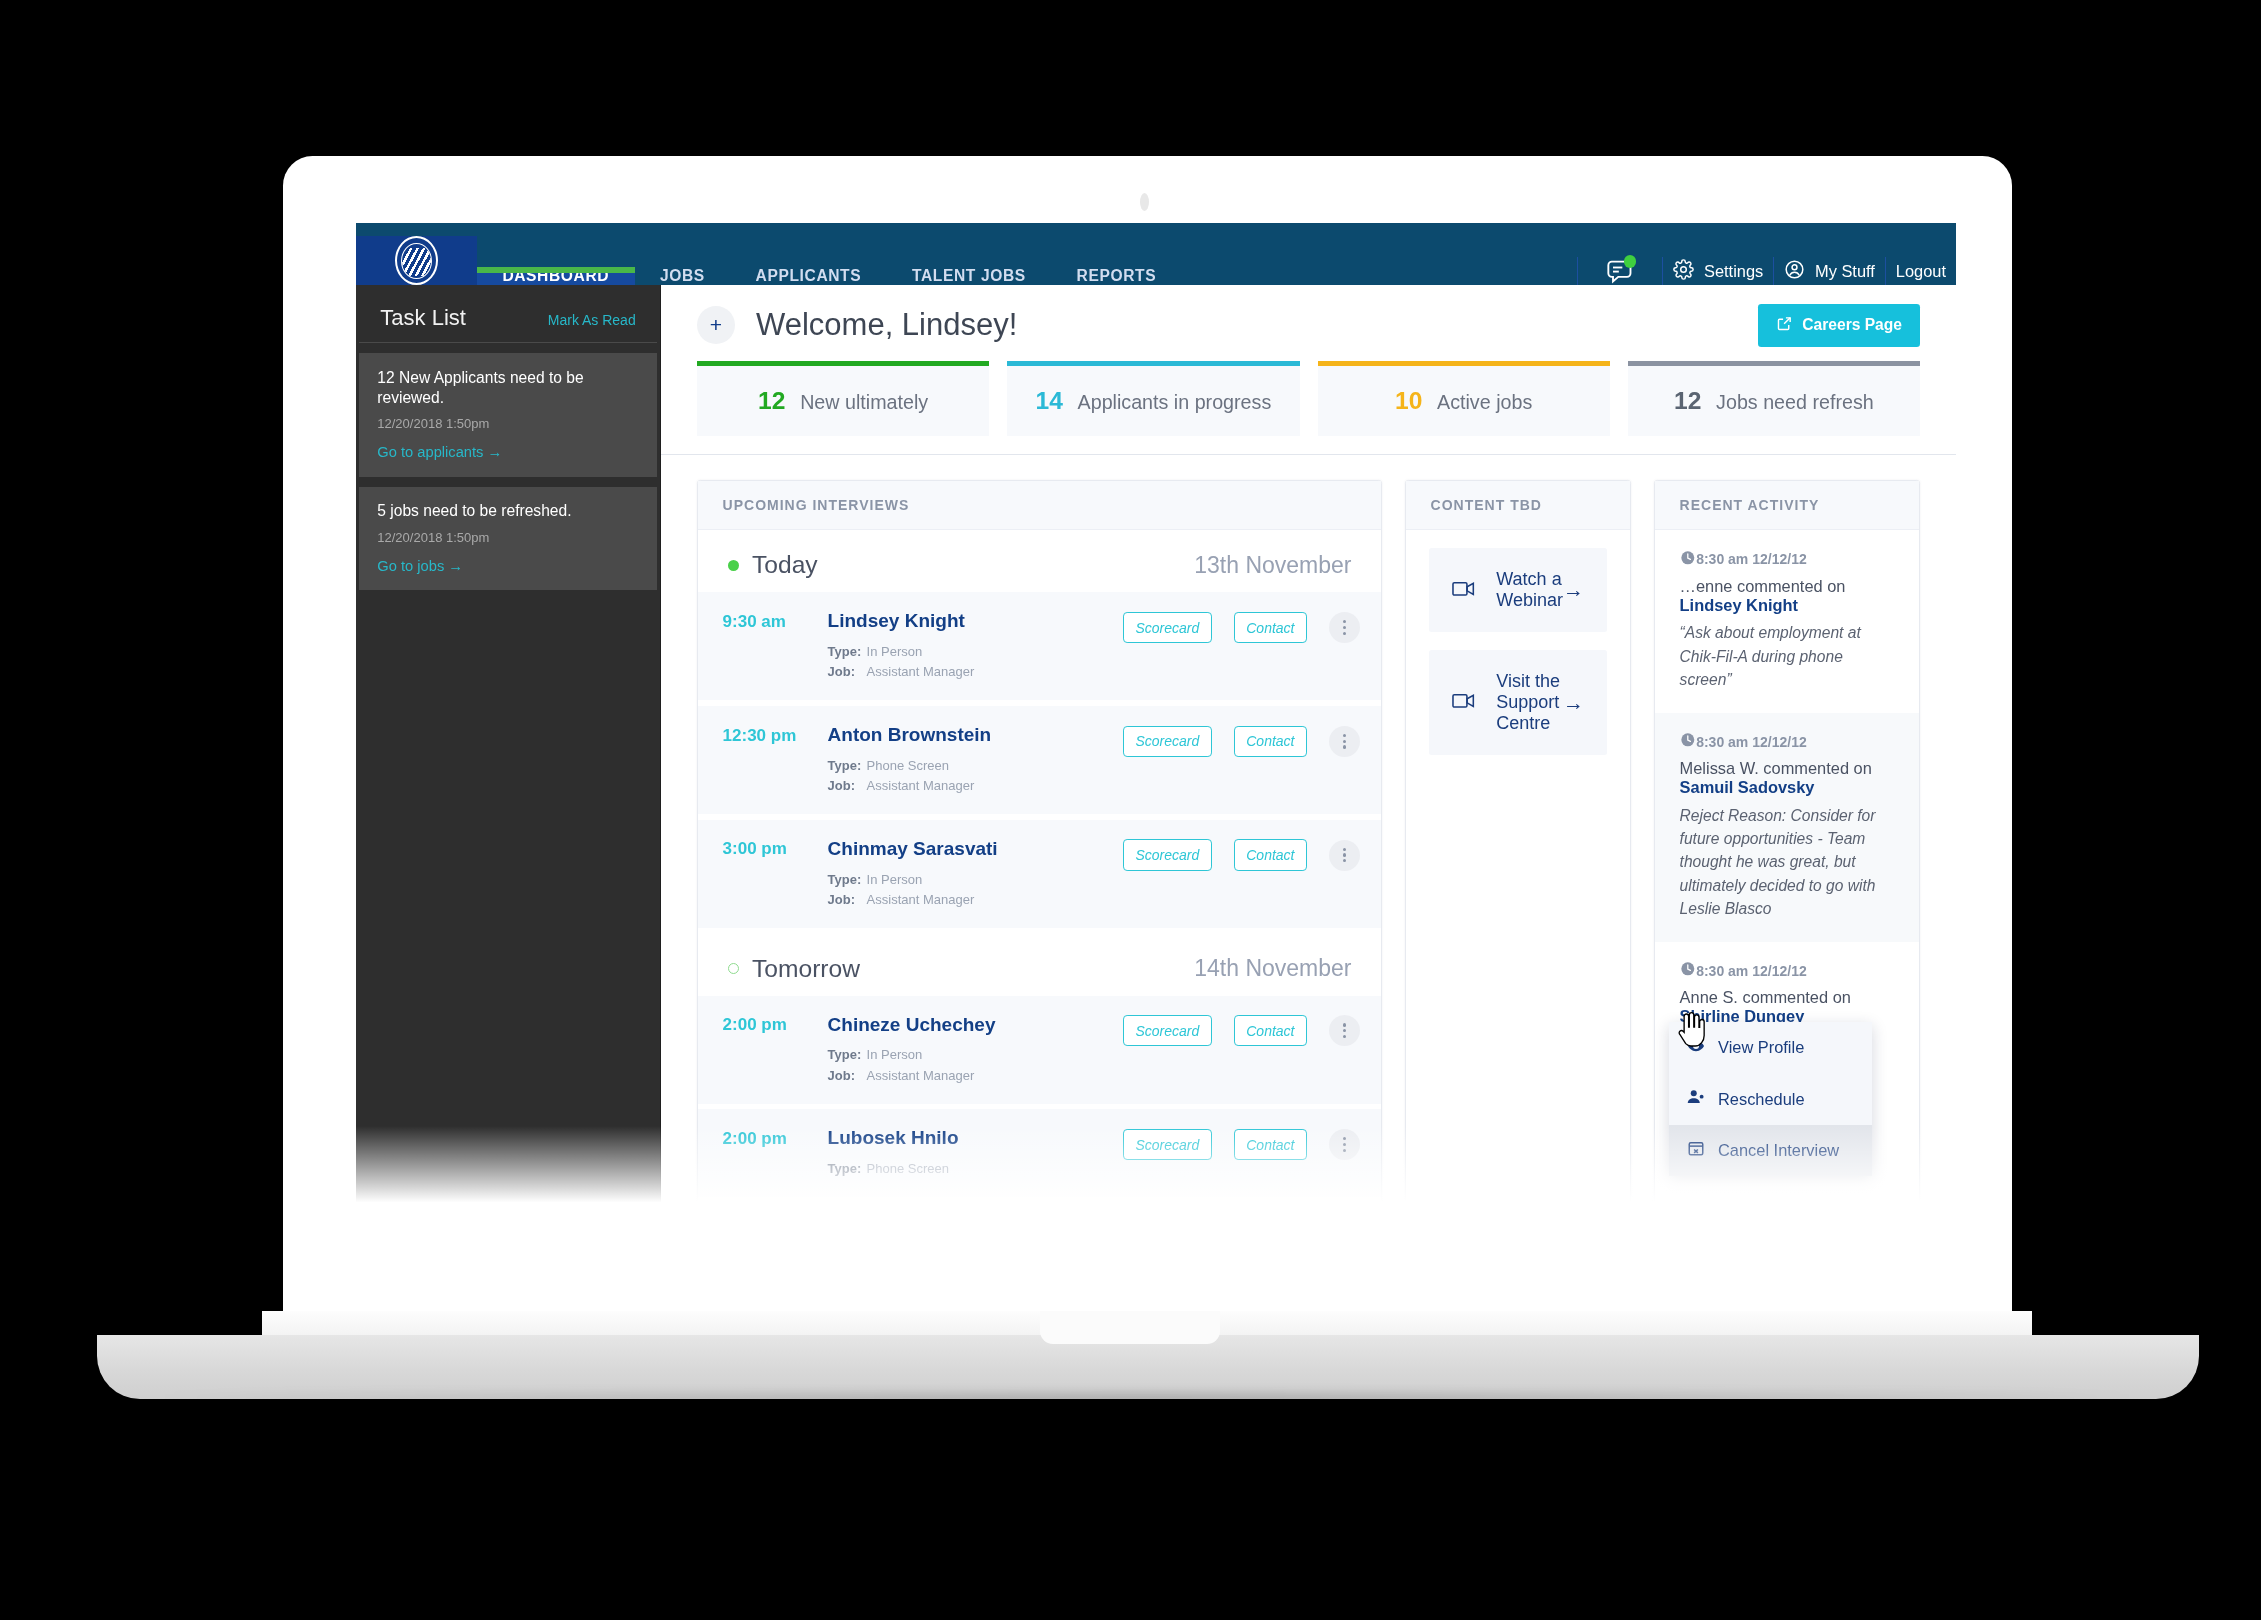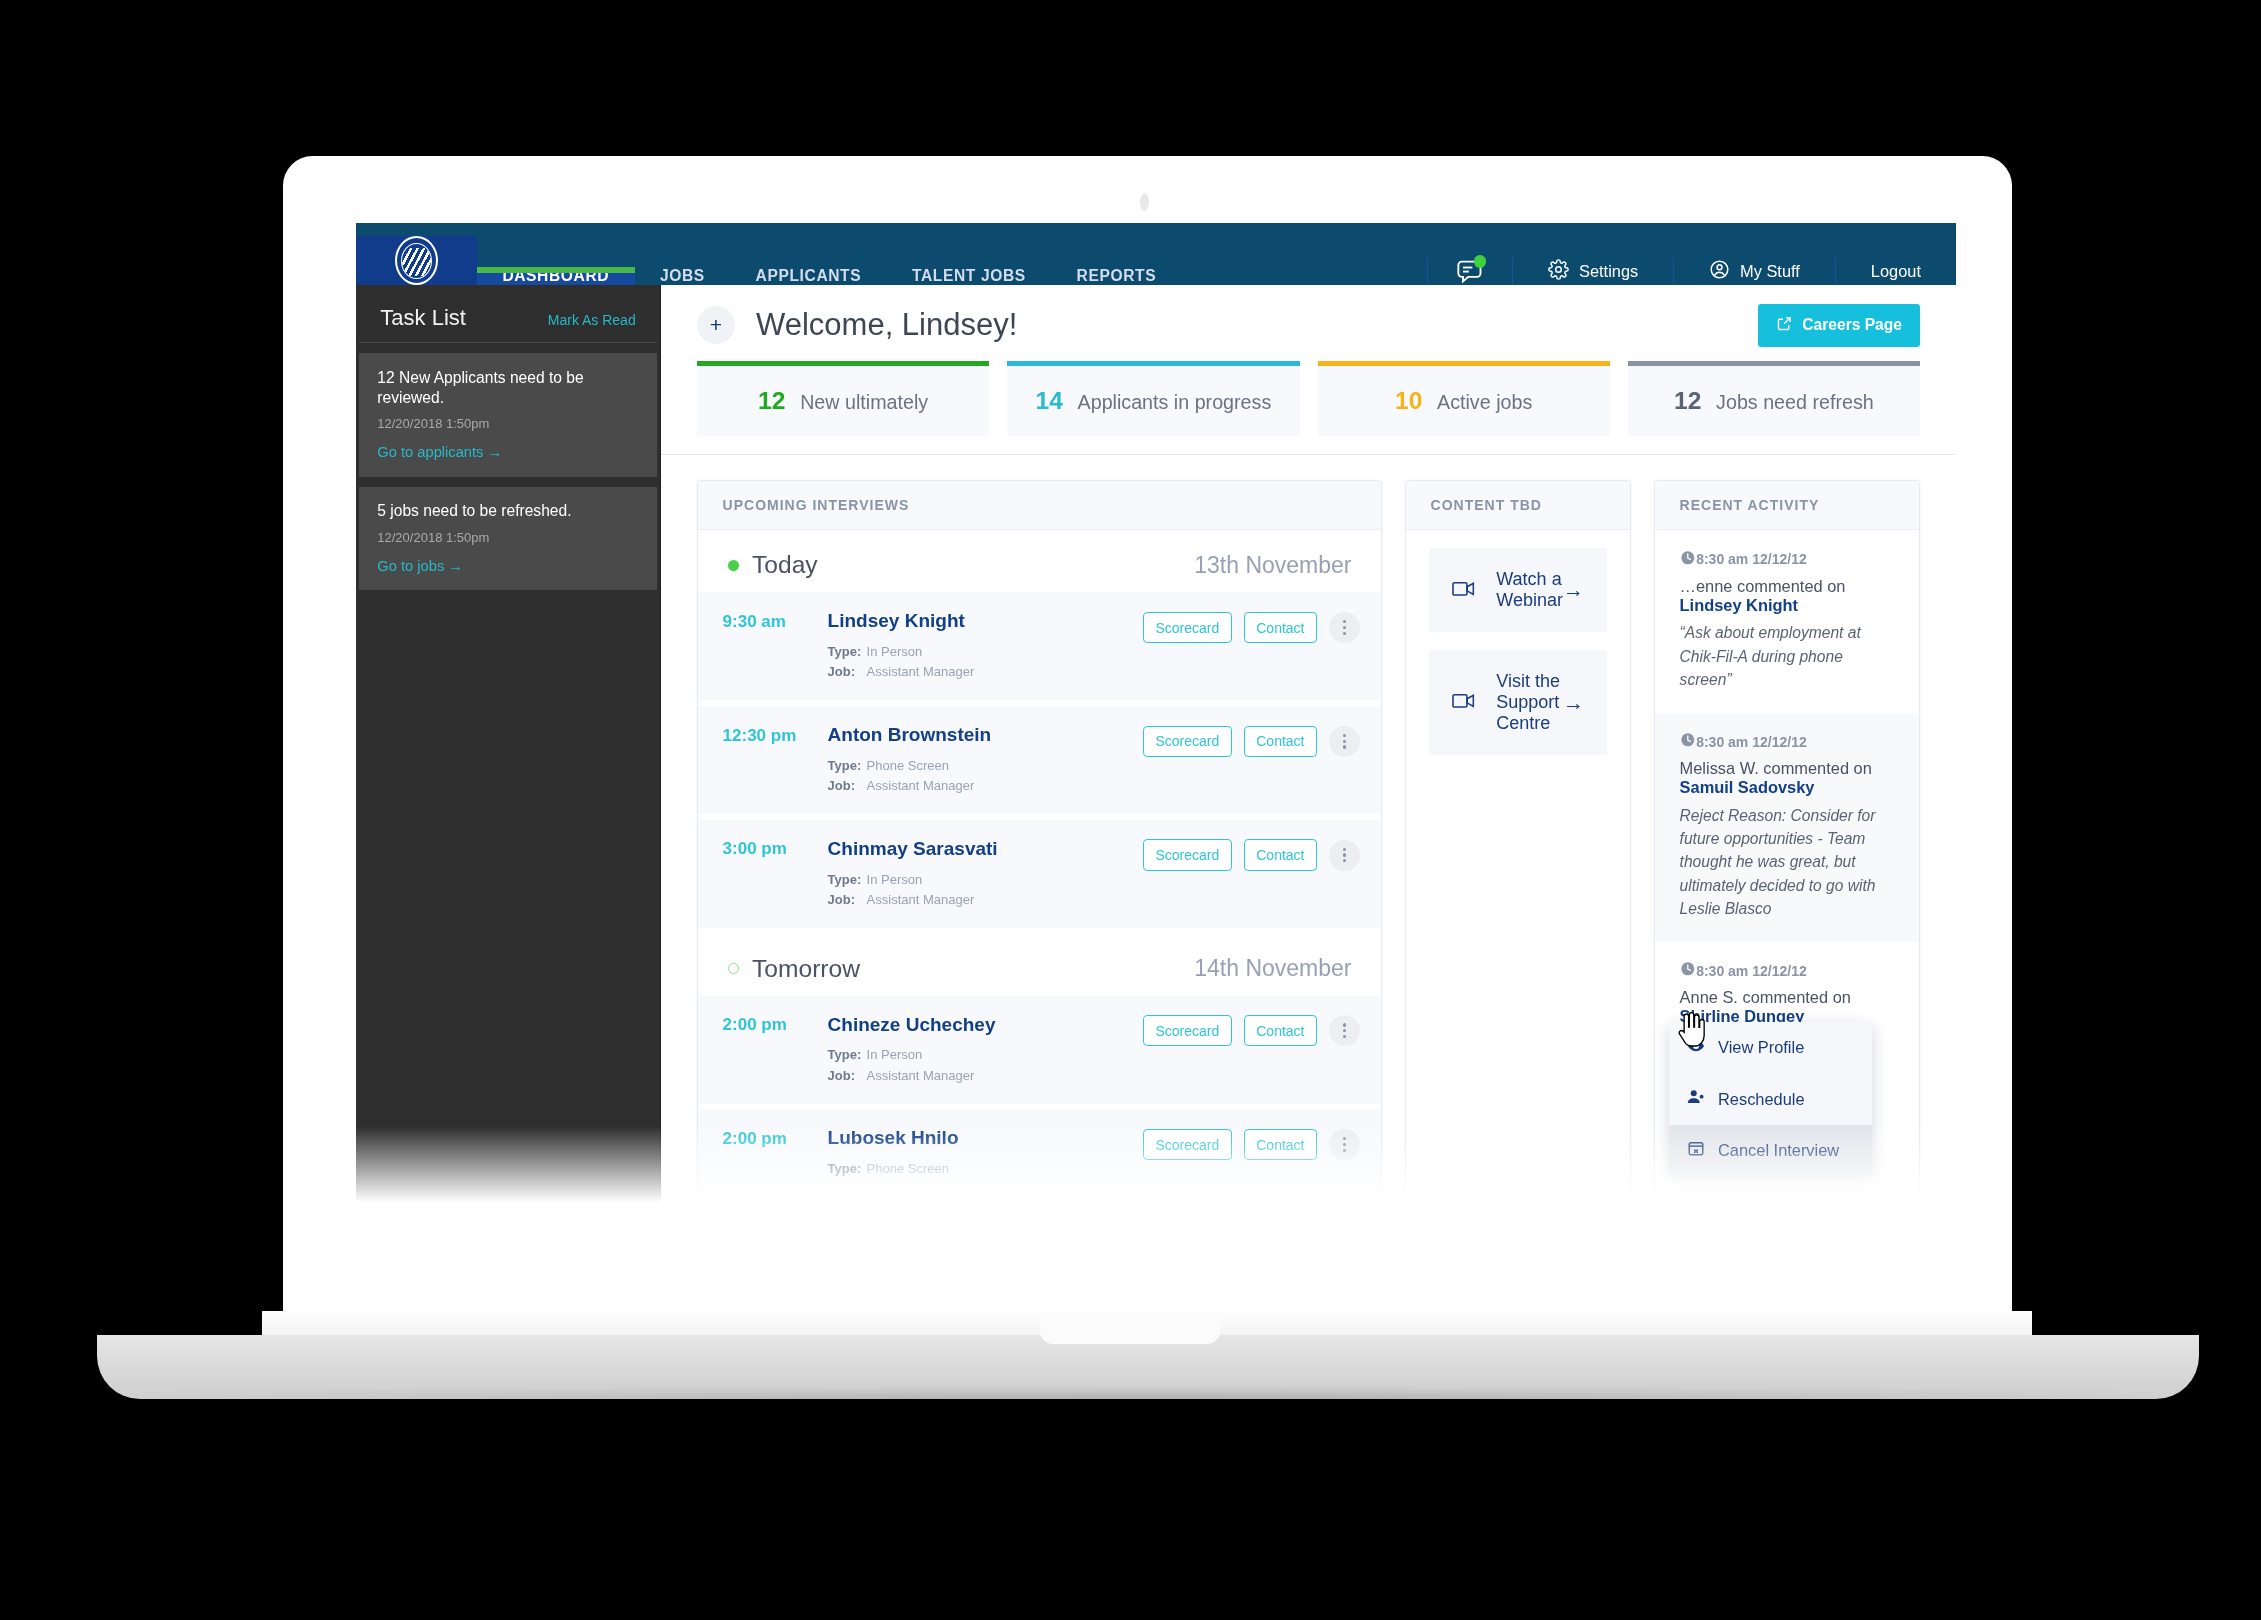--- a/index.html
+++ b/index.html
@@ -97,21 +97,21 @@
   .nav-item.active {
     background: #164a9f; color: #ffffff;
   }
   .nav-item.active::before {
     content: ""; position: absolute; left: 0; right: 0; top: 0; height: 5.7px;
     background: #49b749;
   }
   .nav-right { display: flex; align-items: stretch; }
   .nav-right-item {
     display: flex; align-items: center; gap: 9.8px;
-    padding: 0 35px; color: #ffffff; font-size: 16.4px;
+    padding: 0 10px; color: #ffffff; font-size: 16.4px;
     border-left: 0.8px solid #1c4fa0; cursor: pointer;
   }
   .nav-right-item.chat { padding: 0 28px; }
   .chat-wrap { position: relative; width: 28px; height: 28px; }
   .badge-dot {
     position: absolute; right: -1.6px; top: -1.6px;
     width: 12.3px; height: 12.3px; border-radius: 50%; background: #3fd03f;
   }
 
   
@@ -197,21 +197,21 @@
     position: relative;
   }
   .iv-time {
     width: 105px; flex: 0 0 105px; color: #2ec6d6;
     font-size: 17px; font-weight: bold; padding-top: 1.6px;
   }
   .iv-body { flex: 1; }
   .iv-name { color: #133f86; font-size: 19px; font-weight: bold; }
   .iv-meta { margin-top: 9.8px; font-size: 13px; color: #9aa3b2; line-height: 1.55; }
   .iv-meta b { color: #6f7a8c; display: inline-block; width: 39px; }
-  .iv-actions { display: flex; align-items: center; gap: 12px; padding-top: 1.6px; }
+  .iv-actions { display: flex; align-items: center; gap: 22px; padding-top: 1.6px; font-style: italic; }
   .pill {
     border: 1.2px solid #2ec6d6; color: #2ec6d6; font-size: 14px;
     padding: 6.6px 11.5px; border-radius: 4.1px; cursor: pointer; background: #fff;
   }
   .kebab {
     width: 31px; height: 31px; border-radius: 50%; background: #eceef2;
     display: flex; align-items: center; justify-content: center; cursor: pointer;
     flex-direction: column; gap: 2.5px;
   }
   .kebab i { width: 3.3px; height: 3.3px; background: #8a94a6; border-radius: 50%; display:block; }

